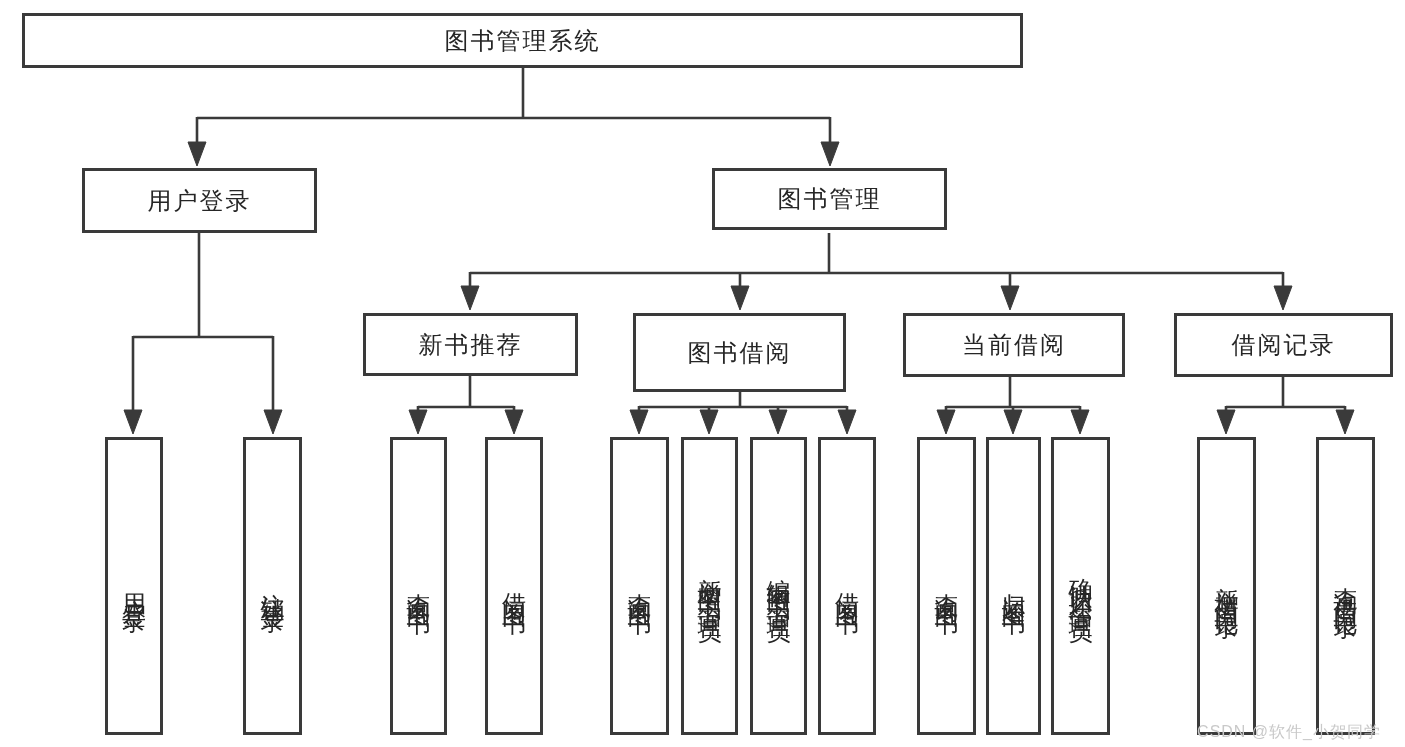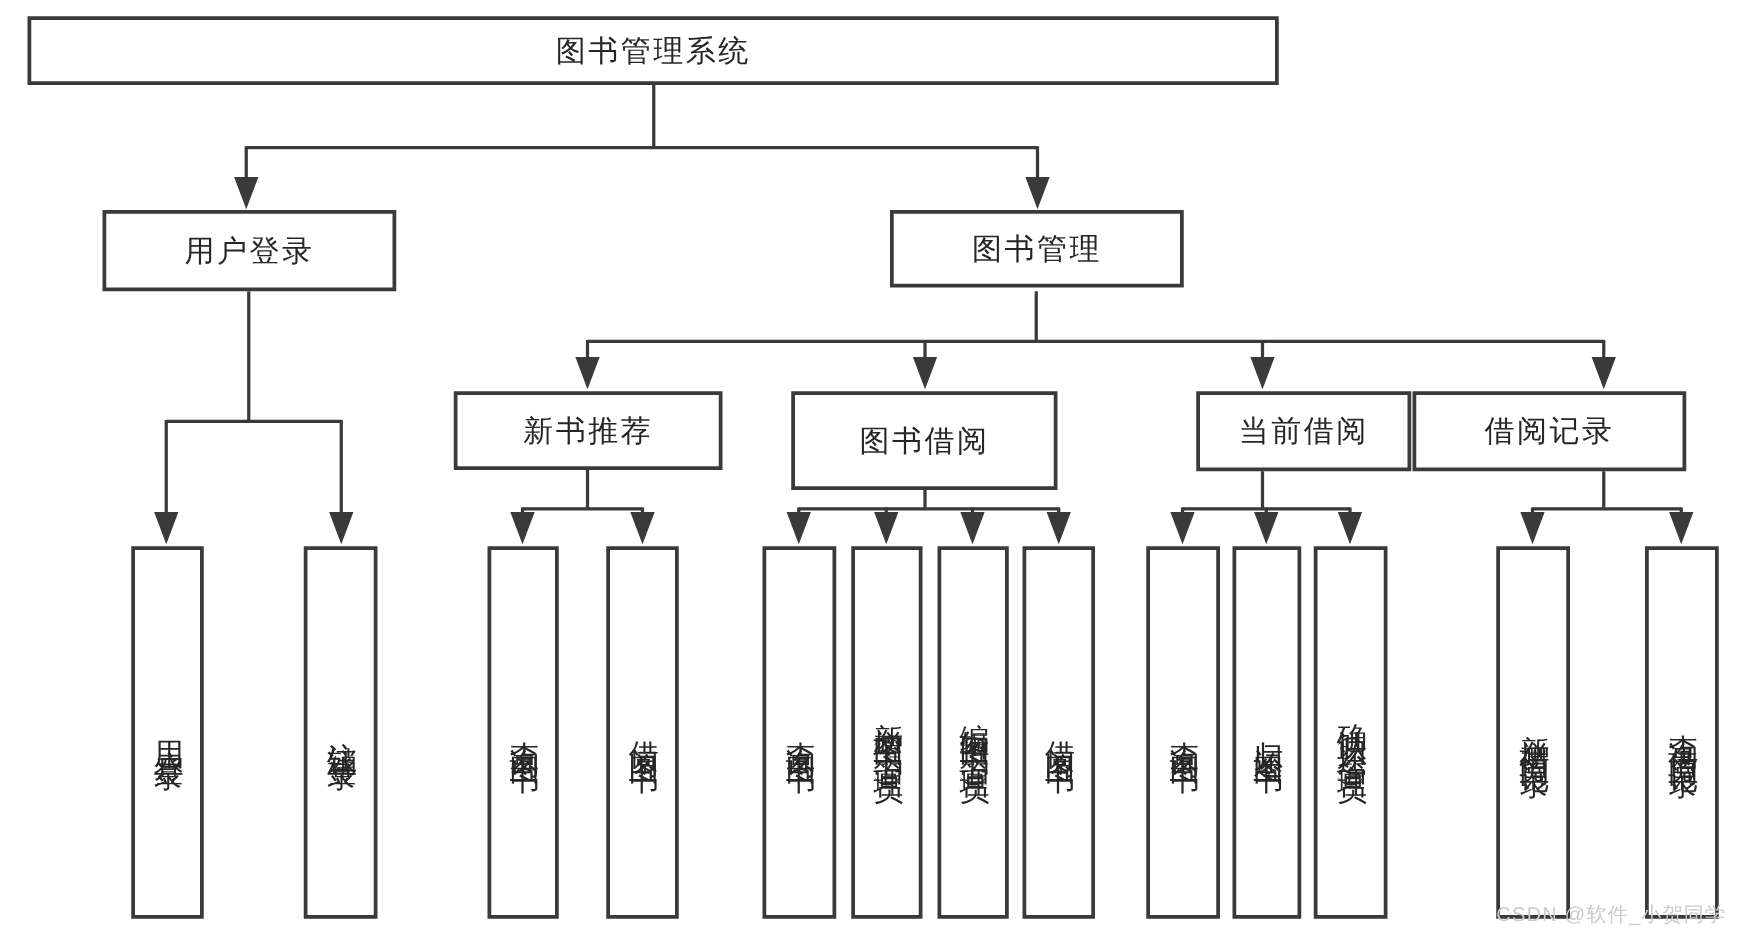--- a/index.html
+++ b/index.html
@@ -113,22 +113,22 @@
     <polygon class="head" points="1336,410 1354,410 1345,434"></polygon>
   </svg>
 
   <div class="node h-node" style="left:22px; top:13px; width:1001px; height:55px;">图书管理系统</div>
 
   <div class="node h-node" style="left:82px; top:168px; width:235px; height:65px;">用户登录</div>
   <div class="node h-node" style="left:712px; top:168px; width:235px; height:62px;">图书管理</div>
 
   <div class="node h-node" style="left:363px; top:313px; width:215px; height:63px;">新书推荐</div>
   <div class="node h-node" style="left:633px; top:313px; width:213px; height:79px;">图书借阅</div>
-  <div class="node h-node" style="left:957px; top:313px; width:172px; height:64px;">当前借阅</div>
-  <div class="node h-node" style="left:1130px; top:313px; width:219px; height:64px;">借阅记录</div>
+  <div class="node h-node" style="left:903px; top:313px; width:222px; height:64px;">当前借阅</div>
+  <div class="node h-node" style="left:1174px; top:313px; width:219px; height:64px;">借阅记录</div>
 
   <div class="node v-node" style="left:105px; top:437px; width:58px; height:298px;">
     <span>用户登录</span>
   </div>
   <div class="node v-node" style="left:243px; top:437px; width:59px; height:298px;">
     <span>注销登录</span>
   </div>
 
   <div class="node v-node" style="left:390px; top:437px; width:57px; height:298px;">
     <span>查询图书</span>

